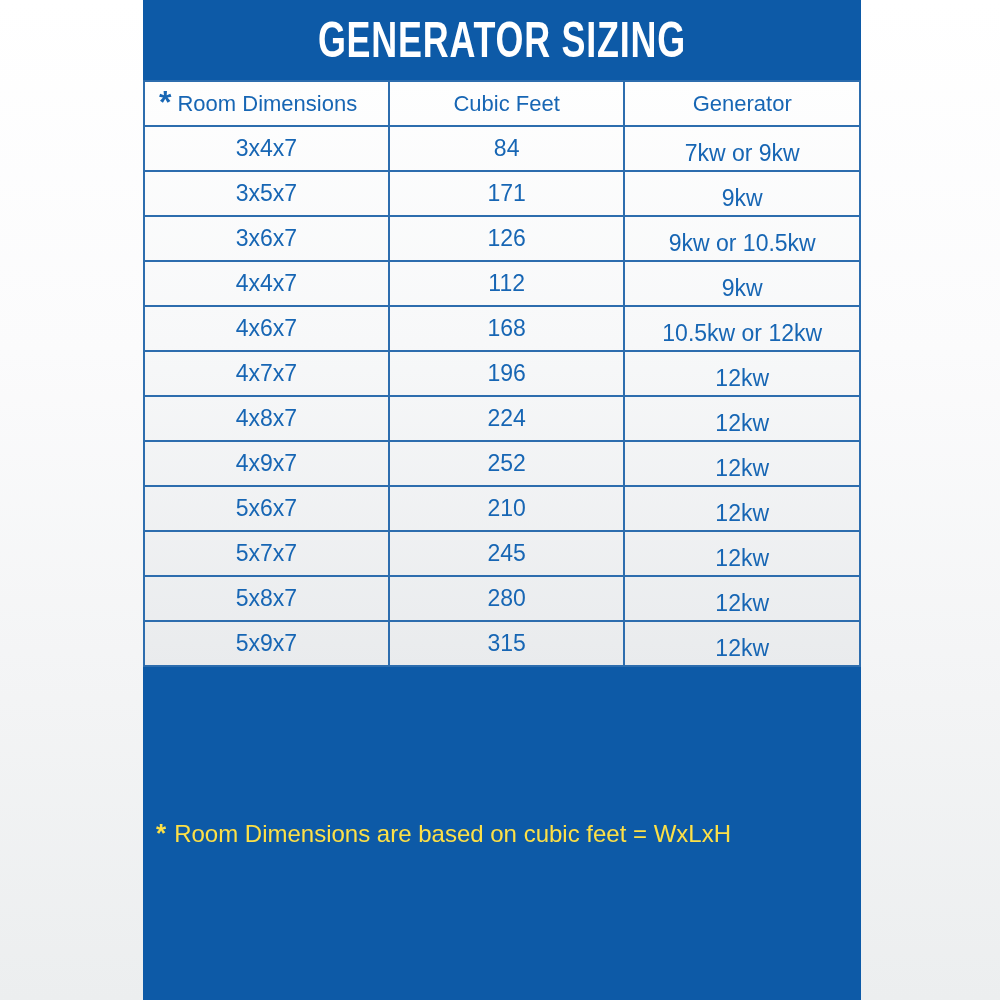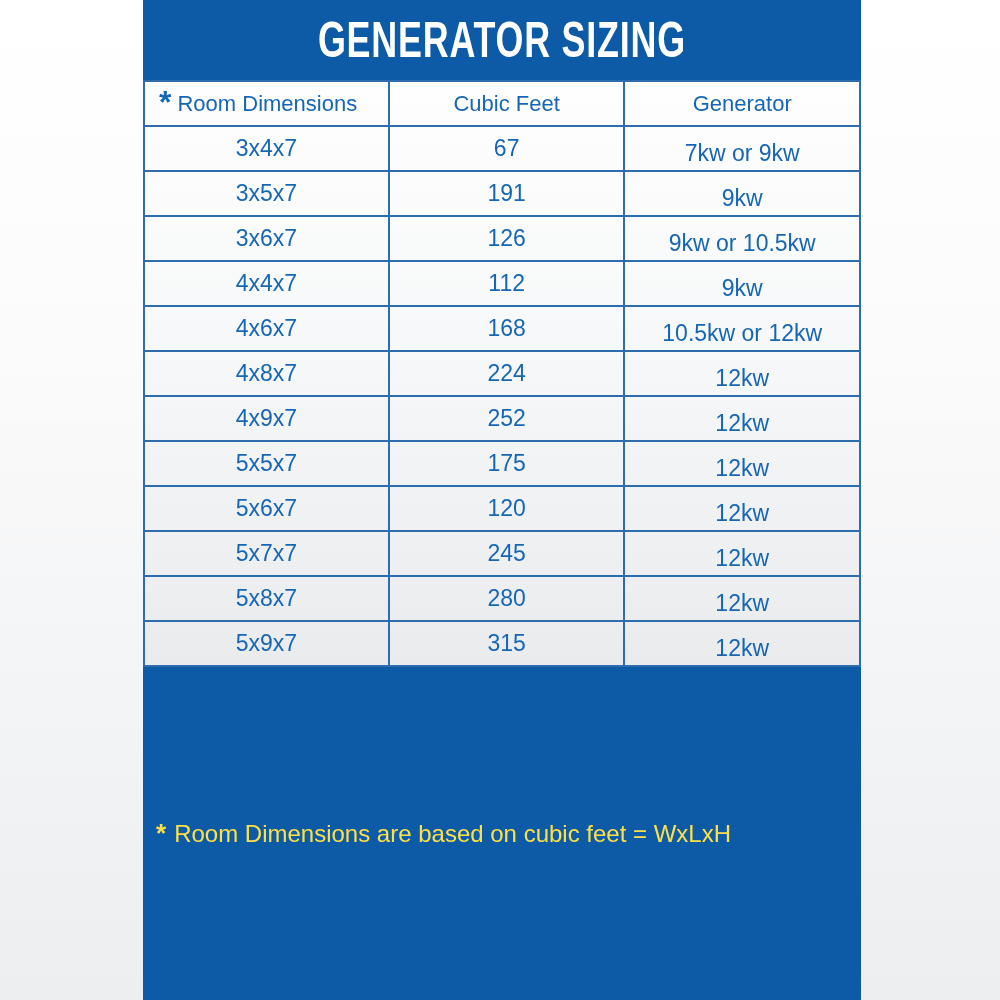--- a/index.html
+++ b/index.html
@@ -130,61 +130,61 @@
           <th class="col-room">
             <span class="asterisk">*</span><span>Room Dimensions</span>
           </th>
           <th>Cubic Feet</th>
           <th>Generator</th>
         </tr>
       </thead>
       <tbody id="table-body">
           <tr>
             <td>3x4x7</td>
-            <td>67</td>
+            <td>84</td>
             <td class="gen">7kw or 9kw</td>
           </tr>
           <tr>
             <td>3x5x7</td>
-            <td>191</td>
+            <td>171</td>
             <td class="gen">9kw</td>
           </tr>
           <tr>
             <td>3x6x7</td>
             <td>126</td>
             <td class="gen">9kw or 10.5kw</td>
           </tr>
           <tr>
             <td>4x4x7</td>
             <td>112</td>
             <td class="gen">9kw</td>
           </tr>
           <tr>
             <td>4x6x7</td>
             <td>168</td>
             <td class="gen">10.5kw or 12kw</td>
           </tr>
           <tr>
+            <td>4x7x7</td>
+            <td>196</td>
+            <td class="gen">12kw</td>
+          </tr>
+          <tr>
             <td>4x8x7</td>
             <td>224</td>
             <td class="gen">12kw</td>
           </tr>
           <tr>
             <td>4x9x7</td>
             <td>252</td>
             <td class="gen">12kw</td>
           </tr>
           <tr>
-            <td>5x5x7</td>
-            <td>175</td>
-            <td class="gen">12kw</td>
-          </tr>
-          <tr>
             <td>5x6x7</td>
-            <td>120</td>
+            <td>210</td>
             <td class="gen">12kw</td>
           </tr>
           <tr>
             <td>5x7x7</td>
             <td>245</td>
             <td class="gen">12kw</td>
           </tr>
           <tr>
             <td>5x8x7</td>
             <td>280</td>

